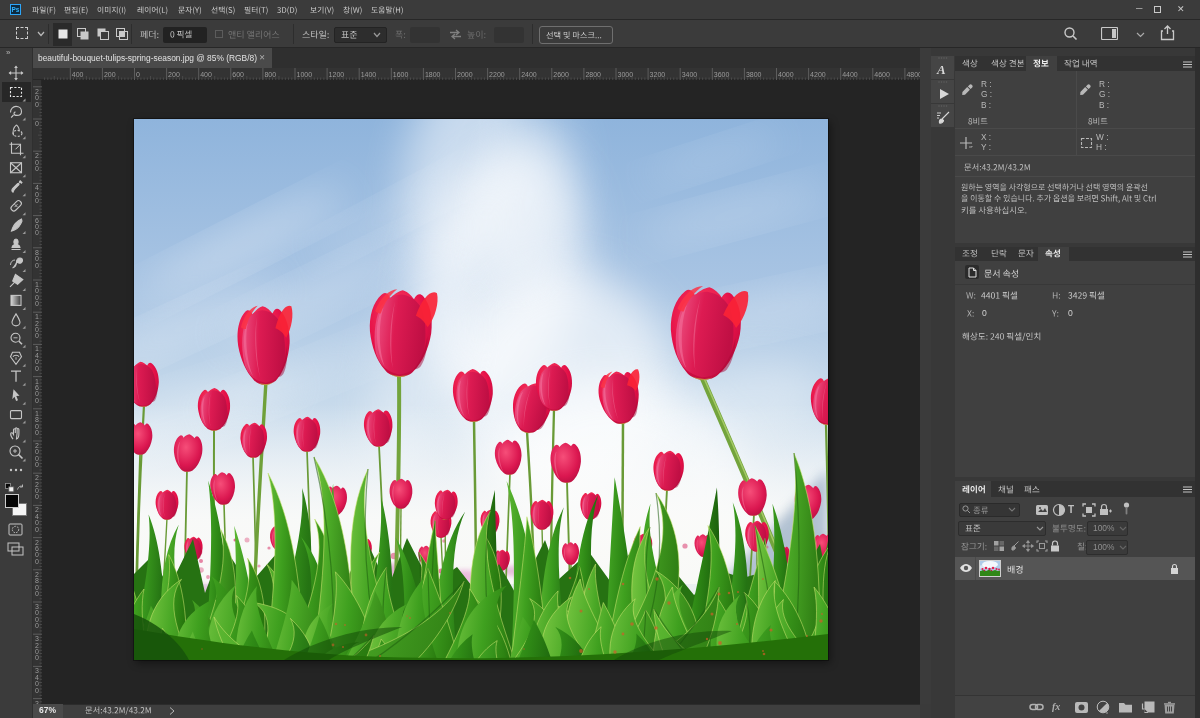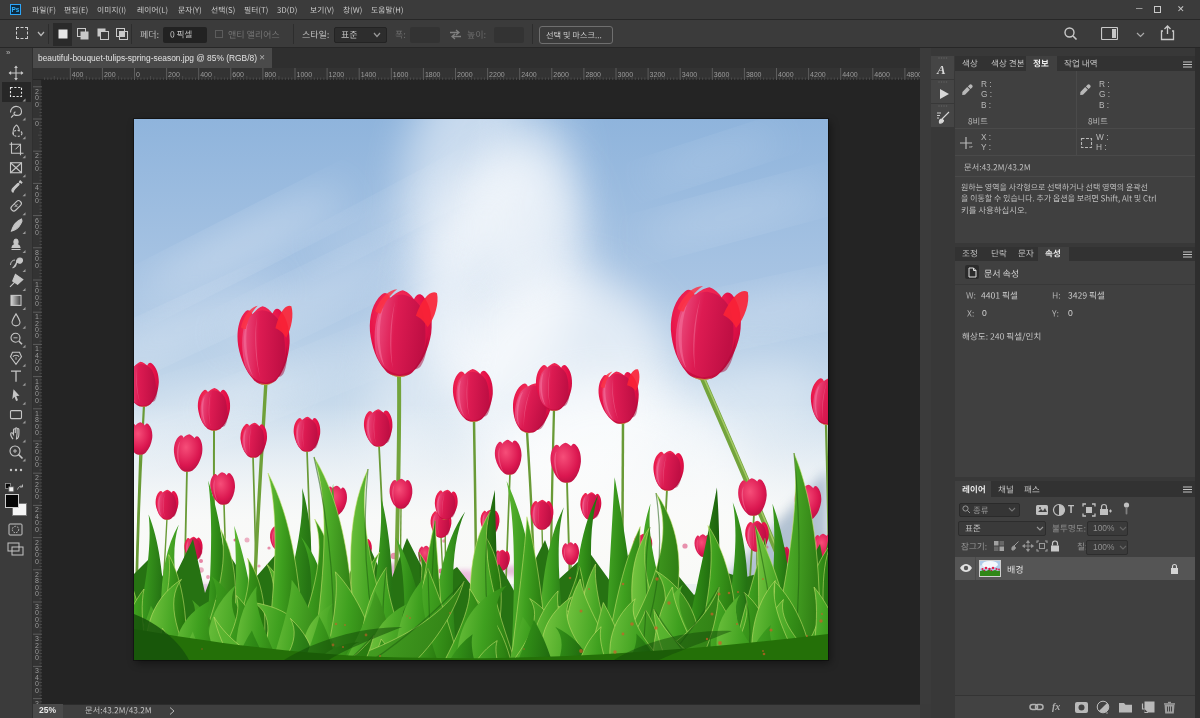--- a/index.html
+++ b/index.html
@@ -1475,21 +1475,21 @@
       <circle cx="273" cy="497" r="0.8" fill="#cf5c28" opacity="0.6"></circle>
       <circle cx="199" cy="526" r="1.4" fill="#cf5c28" opacity="0.6"></circle>
       <circle cx="246" cy="537" r="1.1" fill="#cf5c28" opacity="0.6"></circle>
       <circle cx="316" cy="494" r="0.9" fill="#cf5c28" opacity="0.6"></circle>
       <circle cx="202" cy="505" r="1.3" fill="#cf5c28" opacity="0.6"></circle>
       <circle cx="232" cy="516" r="1.4" fill="#cf5c28" opacity="0.6"></circle>
       <circle cx="211" cy="506" r="1.0" fill="#cf5c28" opacity="0.6"></circle>
     </svg></div>
 <div style="position:absolute;left:33px;top:704px;width:887px;height:14px;background:#3f3f3f;border-top:1px solid #2c2c2c"></div>
 <div style="position:absolute;left:33px;top:704px;width:30px;height:14px;background:#4a4a4a;"></div>
-<div style="position:absolute;left:39px;top:706.35px;font:bold 8.5px 'Liberation Sans', sans-serif;color:#e8e8e8;letter-spacing:0;white-space:pre;line-height:9.35px">25%</div>
+<div style="position:absolute;left:39px;top:706.35px;font:bold 8.5px 'Liberation Sans', sans-serif;color:#e8e8e8;letter-spacing:0;white-space:pre;line-height:9.35px">67%</div>
 <svg style="position:absolute;left:85.0px;top:706.2px;overflow:visible" width="66.6" height="8.5">
     <g fill="#c9c9c9" transform="translate(0,7.30) scale(0.00830,-0.00830)">
       <use href="#q15" x="0"></use>
       <use href="#q55" x="920"></use>
       <use href="#q37" x="1840"></use>
       <use href="#q56" x="2118"></use>
       <use href="#q24" x="2673"></use>
       <use href="#q54" x="3228"></use>
       <use href="#q57" x="3506"></use>
       <use href="#q58" x="4061"></use>

